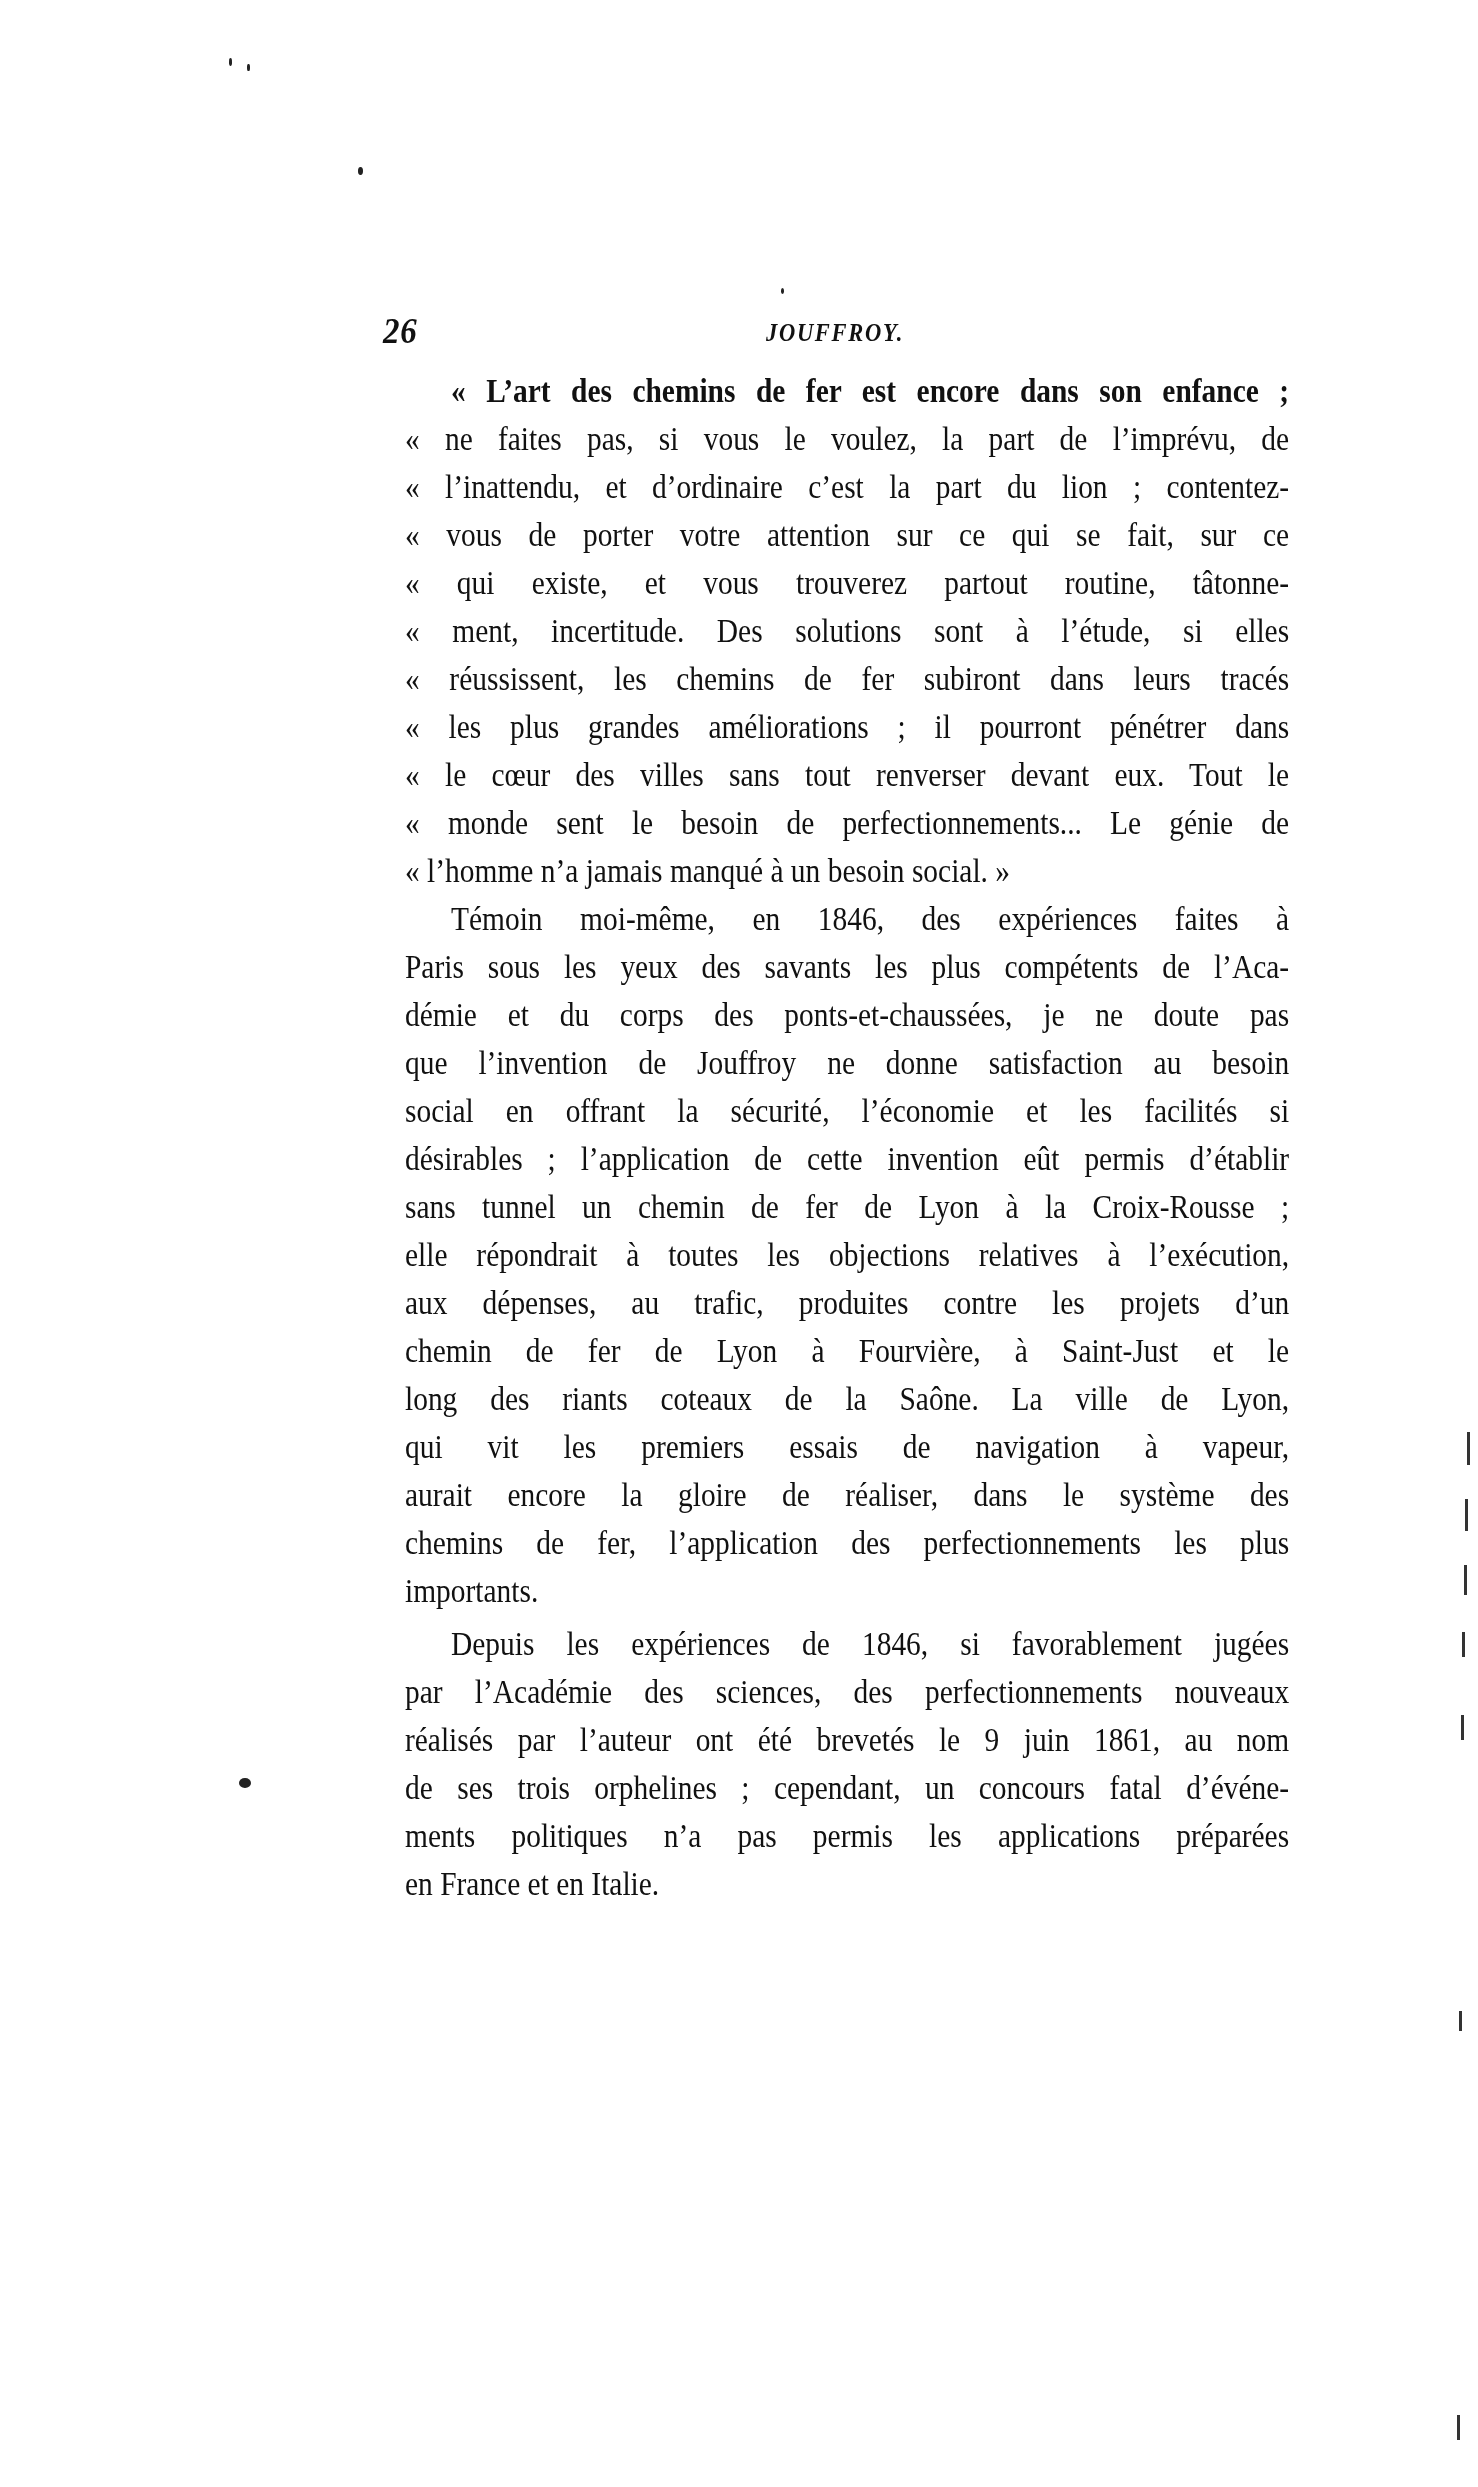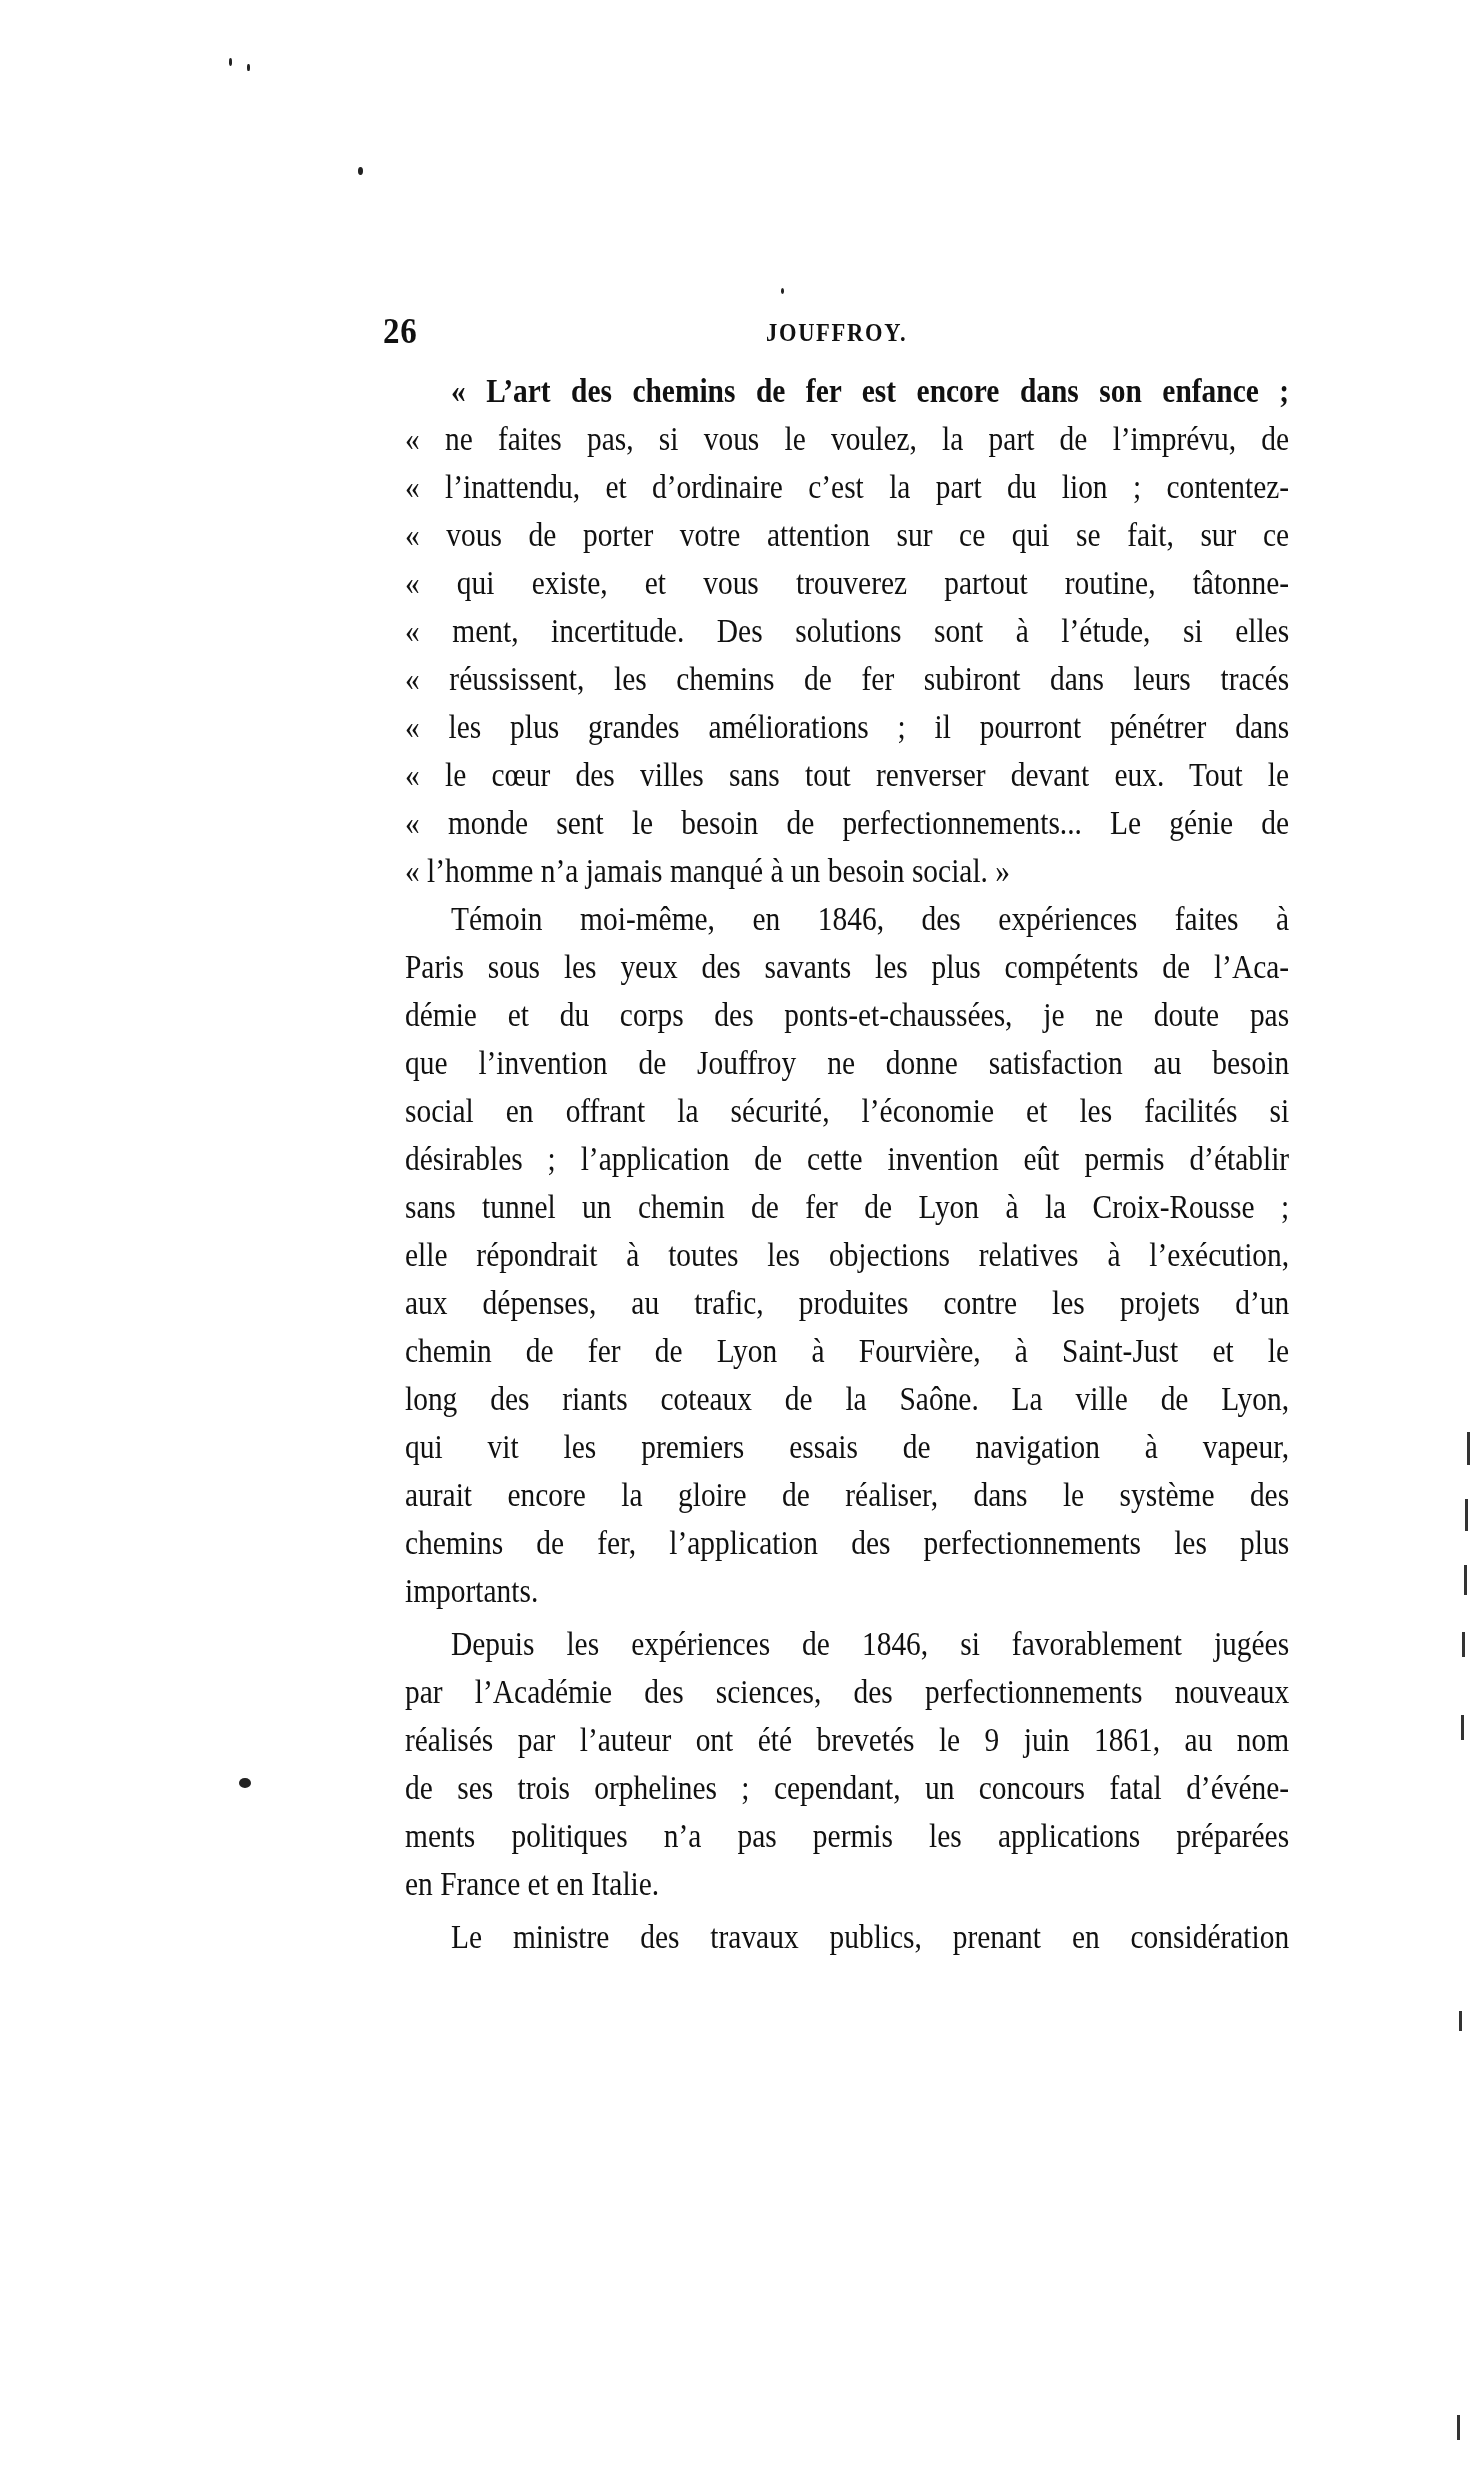--- a/index.html
+++ b/index.html
@@ -20,20 +20,21 @@
       left: 0; top: 0;
       width: 1479px; height: 2487px;
       background: #ffffff;
     }
     .running-head {
       position: absolute;
       top: 313px;
       left: 383px;
       width: 884px;
       height: 40px;
+      font-style: italic;
     }
     .page-number {
       position: absolute;
       left: 0;
       top: 0;
       font-size: 33px;
       font-weight: bold;
       letter-spacing: 0.8px;
       transform: scaleY(1.1);
     }
@@ -153,19 +154,16 @@
       <div class="line indent">Depuis les expériences de 1846, si favorablement jugées</div>
       <div class="line">par l’Académie des sciences, des perfectionnements nouveaux</div>
       <div class="line">réalisés par l’auteur ont été brevetés le 9 juin 1861, au nom</div>
       <div class="line">de ses trois orphelines ; cependant, un concours fatal d’événe-</div>
       <div class="line">ments politiques n’a pas permis les applications préparées</div>
       <div class="line last">en France et en Italie.</div>
     </div>
 
     <div class="para-gap"></div>
 
-    <div>
-      <div class="line indent">Le ministre des travaux publics, prenant en considération</div>
-    </div>
 
   </div>
 </div>
 
 
 </body></html>

